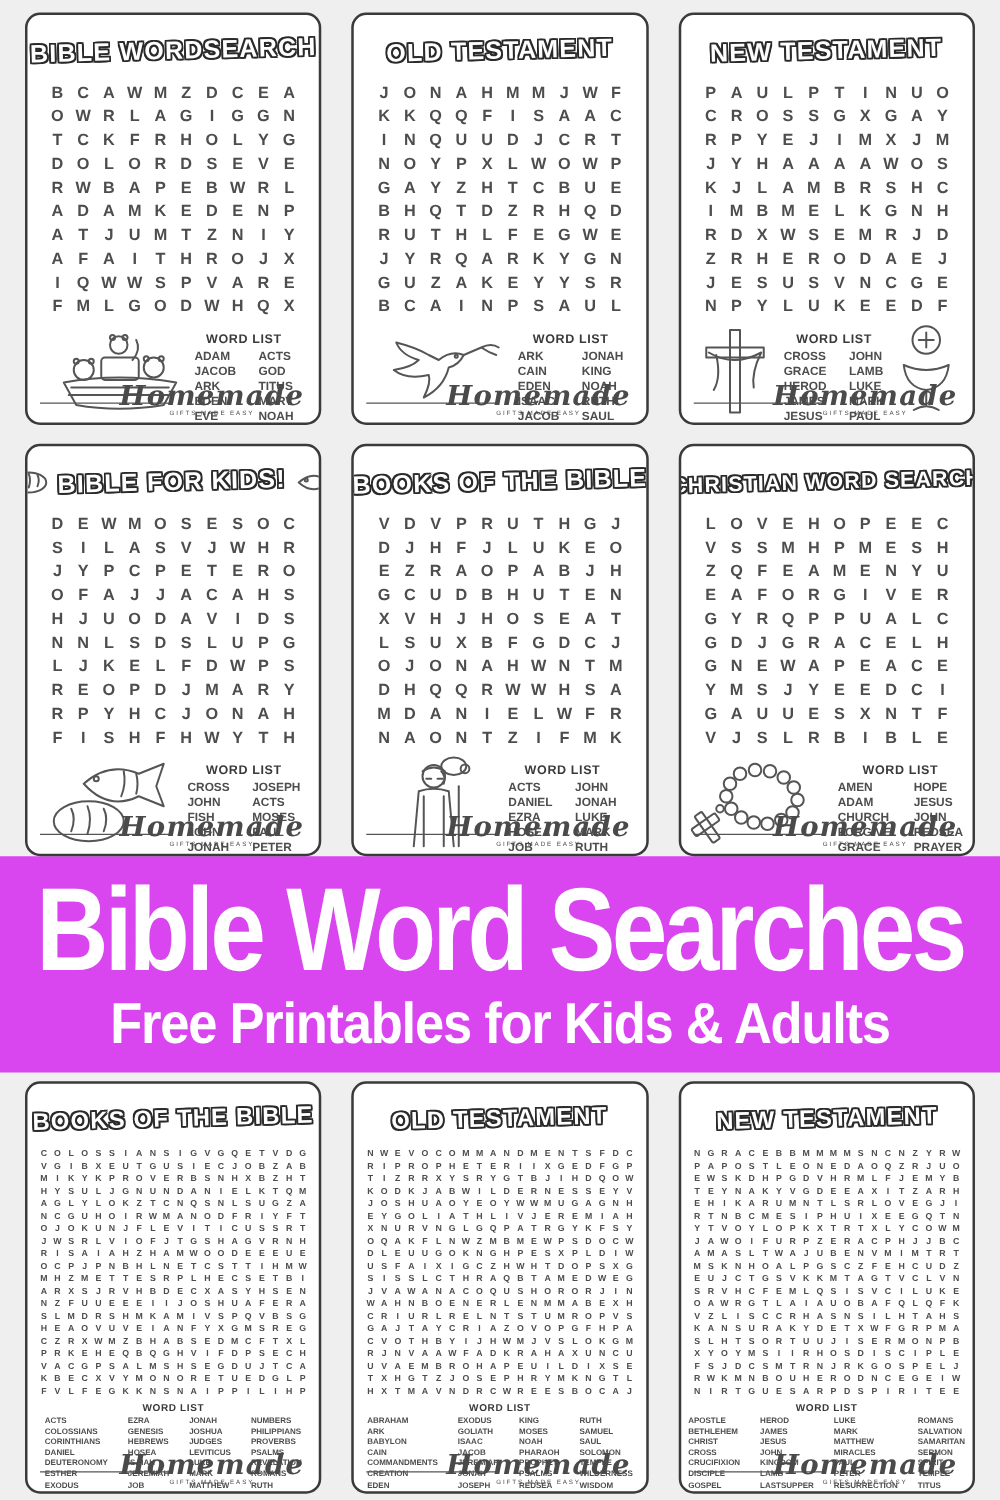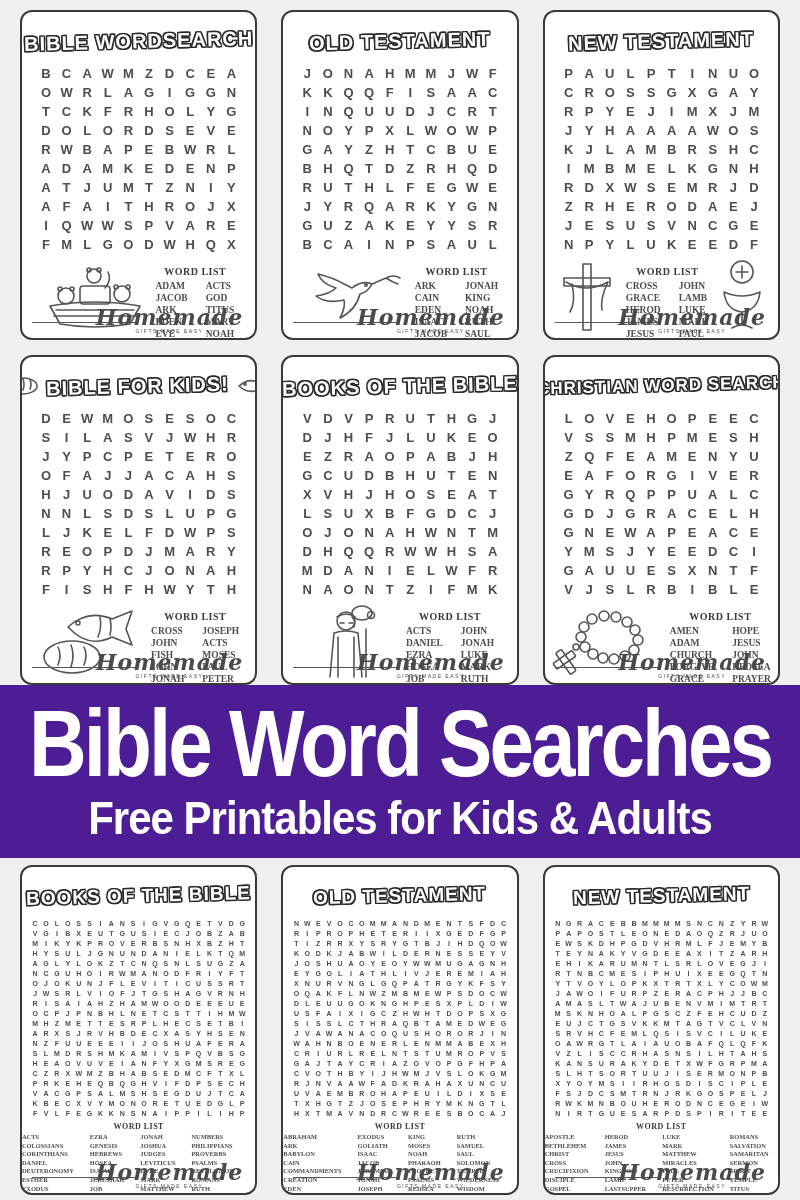--- a/index.html
+++ b/index.html
@@ -41,25 +41,25 @@
   }
   .small-grid { width: 206px; font-size: 13px; line-height: 19px; }
   .big-grid   { width: 218px; font-size: 7px;  line-height: 10px; font-weight: 600; }
 
   .bottom {
     display: flex; align-items: flex-start; justify-content: center;
     gap: 8px; margin-top: 4px; padding: 0 8px;
   }
   .illus { flex: 0 0 auto; }
 
-  .wordlist { text-align: center; font-family: Liberation Serif, serif; }
+  .wordlist { text-align: center; }
   .wl-head { font-weight: 800; color: #3a3a3a; letter-spacing: 0.5px; }
   .small .wl-head { font-size: 10px; margin-bottom: 3px; margin-top: 8px; }
   .big .wl-head   { font-size: 8px;  margin-bottom: 2px; margin-top: 3px; }
-  .wl-cols { display: flex; text-align: left; color: #4d4d4d; }
+  .wl-cols { display: flex; justify-content: center; text-align: left; color: #4d4d4d; }
   .small .wl-cols { gap: 18px; font-size: 9.5px; line-height: 12px; font-weight: 600; }
   .big .wl-cols   { gap: 16px; font-size: 6.4px; line-height: 8.6px; font-weight: 600; }
 
   .footline { position: absolute; bottom: 15px; left: 10px; right: 118px; border-bottom: 1.3px solid #555; }
   .logo { position: absolute; bottom: 4px; right: 12px; text-align: center; line-height: 1; }
   .logo-script {
     display: block; font-family: "DejaVu Serif", serif; font-style: italic;
     font-size: 22px; color: #4a4a4a; letter-spacing: 1px; font-weight: bold;
   }
   .logo-tag { display: block; font-size: 5px; color: #4a4a4a; letter-spacing: 1.5px; margin-top: 1px; }
@@ -965,21 +965,21 @@
       </div>
     </div>
     <div class="footline"></div>
     <div class="logo">
       <span class="logo-script">Homemade</span>
       <span class="logo-tag">GIFTS MADE EASY</span>
     </div>
   </div>
 </div>
 
-<div class="banner" style="background: #4c1d95; color: rgb(255, 255, 255); justify-content: center;">
+<div class="banner" style="background: #d946ef; color: rgb(255, 255, 255); justify-content: center;">
   <div class="banner-title">Bible Word Searches</div>
   <div class="banner-subtitle">Free Printables for Kids &amp; Adults</div>
 </div>
 
 <div class="row row3">
 
   <div class="card big">
     <div class="title-row">
       <h2 class="card-title">BOOKS OF THE BIBLE</h2>
     </div>

